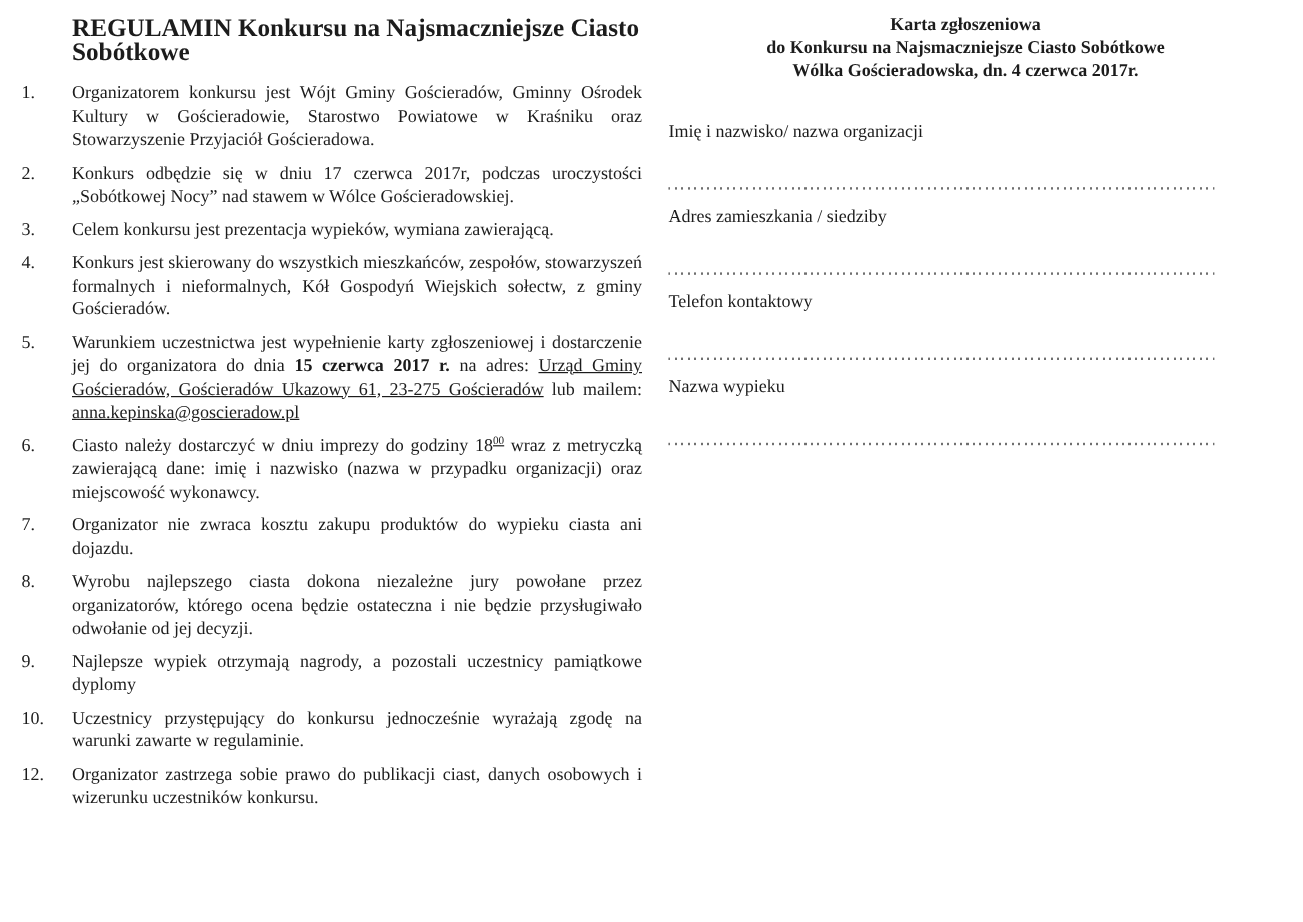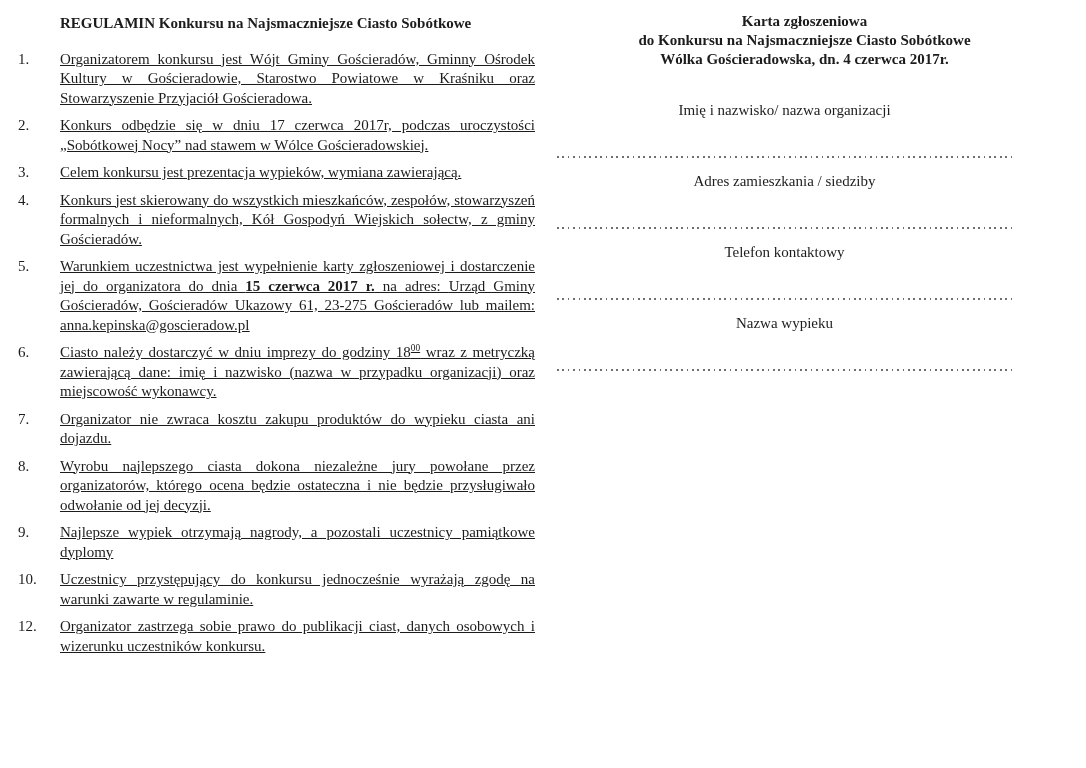--- a/index.html
+++ b/index.html
@@ -21,34 +21,33 @@
   
   .left-col {
     position: absolute;
     left: 18px;
     top: 14px;
     width: 517px;
   }
   .reg-title {
     margin: 0 0 16px 42px;
     font-weight: bold;
-    font-size: 15px;
+    font-size: 21px;
   }
   .reg-item {
     display: flex;
     margin-top: 8px;
   }
   .reg-num {
     flex: 0 0 42px;
     width: 42px;
   }
   .reg-text {
     flex: 1;
     text-align: justify;
-    text-decoration: underline;
   }
   .reg-text .b { font-weight: bold; }
   .reg-text .u { text-decoration: underline; }
   .reg-text sup.sup {
     font-size: 0.62em;
     line-height: 0;
     text-decoration: underline;
   }
 
   
@@ -65,21 +64,20 @@
     padding-left: 40px; 
   }
   .form-fields {
     margin-top: 32px;
   }
   .form-field {
     margin-bottom: 14px;
   }
   .field-label {
     height: 19px;
-    text-align: center;
   }
   .write-line {
     margin-top: 36px;
     height: 2px;
     background: repeating-linear-gradient(90deg,
       #6f6f6f 0px, #6f6f6f 1.7px,
       transparent 1.7px, transparent 5.4px);
   }
 </style>
 </head>

